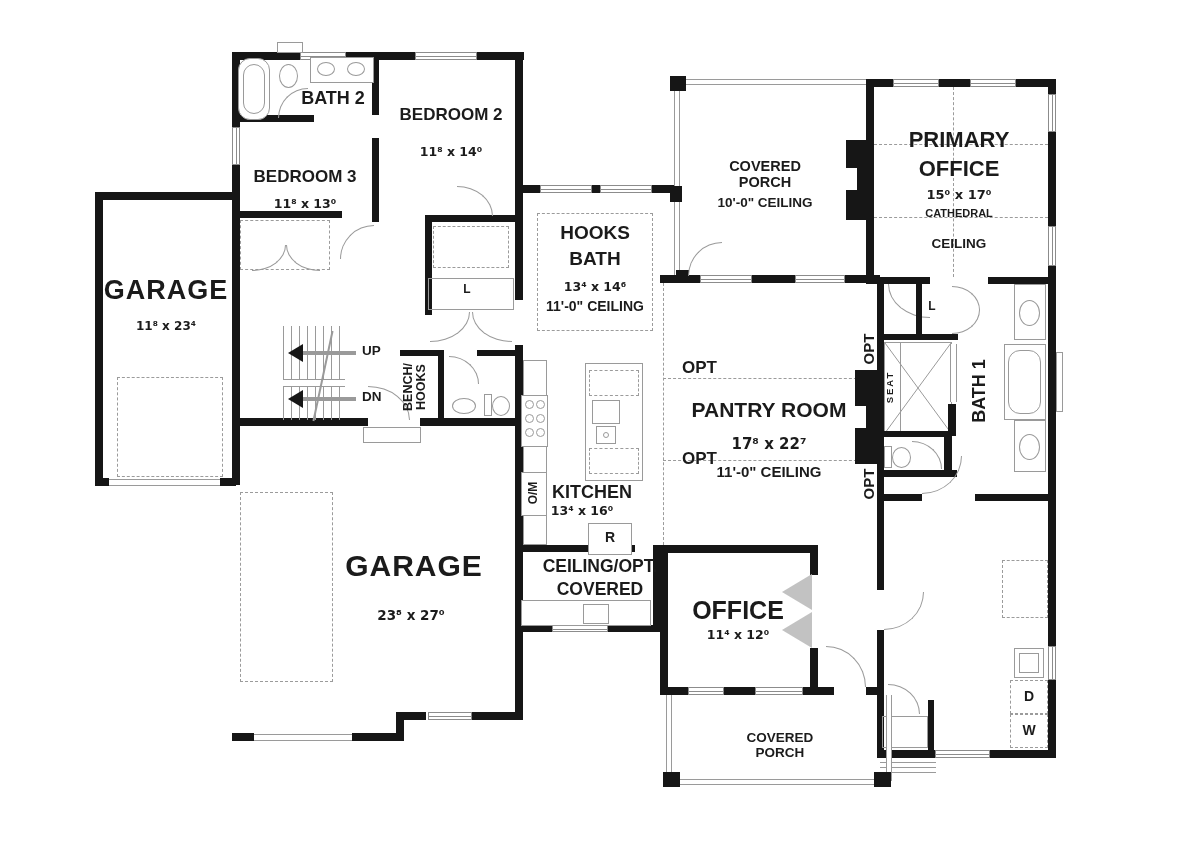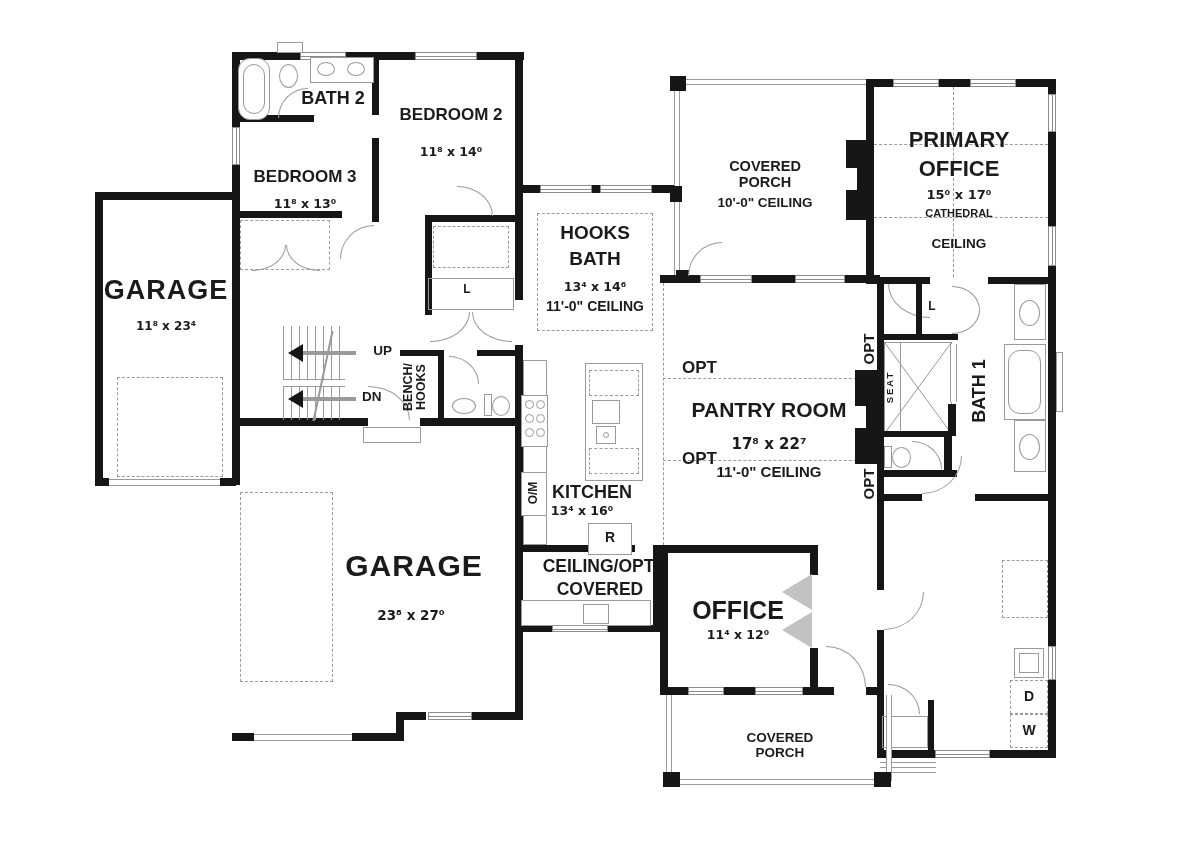--- a/index.html
+++ b/index.html
@@ -283,21 +283,21 @@
 
   <div class="lbl" style="left:686px;top:597px;width:104px;font-size:25px">OFFICE</div>
   <div class="lbl dims" style="left:686px;top:628px;width:104px;font-size:12.5px">11⁴ x 12⁰</div>
 
   <div class="lbl" style="left:342px;top:550px;width:144px;font-size:30px;letter-spacing:1px">GARAGE</div>
   <div class="lbl dims" style="left:348px;top:608px;width:126px;font-size:13.5px">23⁸ x 27⁰</div>
 
   <div class="lbl" style="left:738px;top:731px;width:84px;font-size:13.5px">COVERED</div>
   <div class="lbl" style="left:738px;top:746px;width:84px;font-size:13.5px">PORCH</div>
 
-  <div class="lbl" style="left:362px;top:344px;width:30px;font-size:13.5px;text-align:right">UP</div>
+  <div class="lbl" style="left:362px;top:344px;width:30px;font-size:13.5px;text-align:left">UP</div>
   <div class="lbl" style="left:362px;top:390px;width:30px;font-size:13.5px;text-align:left">DN</div>
 
   <div class="lbl rot" style="left:373px;top:372px;width:84px;height:30px;font-size:12.5px">
     <span style="white-space:normal;display:block;width:60px"><span>BENCH/</span><br><span>HOOKS</span></span>
   </div>
 
   <div class="lbl rot" style="left:508px;top:485px;width:50px;height:16px;font-size:12px">O/M</div>
   <div class="lbl" style="left:592px;top:530px;width:36px;font-size:14px">R</div>
   <div class="lbl" style="left:452px;top:283px;width:30px;font-size:12px">L</div>
   <div class="lbl" style="left:917px;top:300px;width:30px;font-size:12px">L</div>

